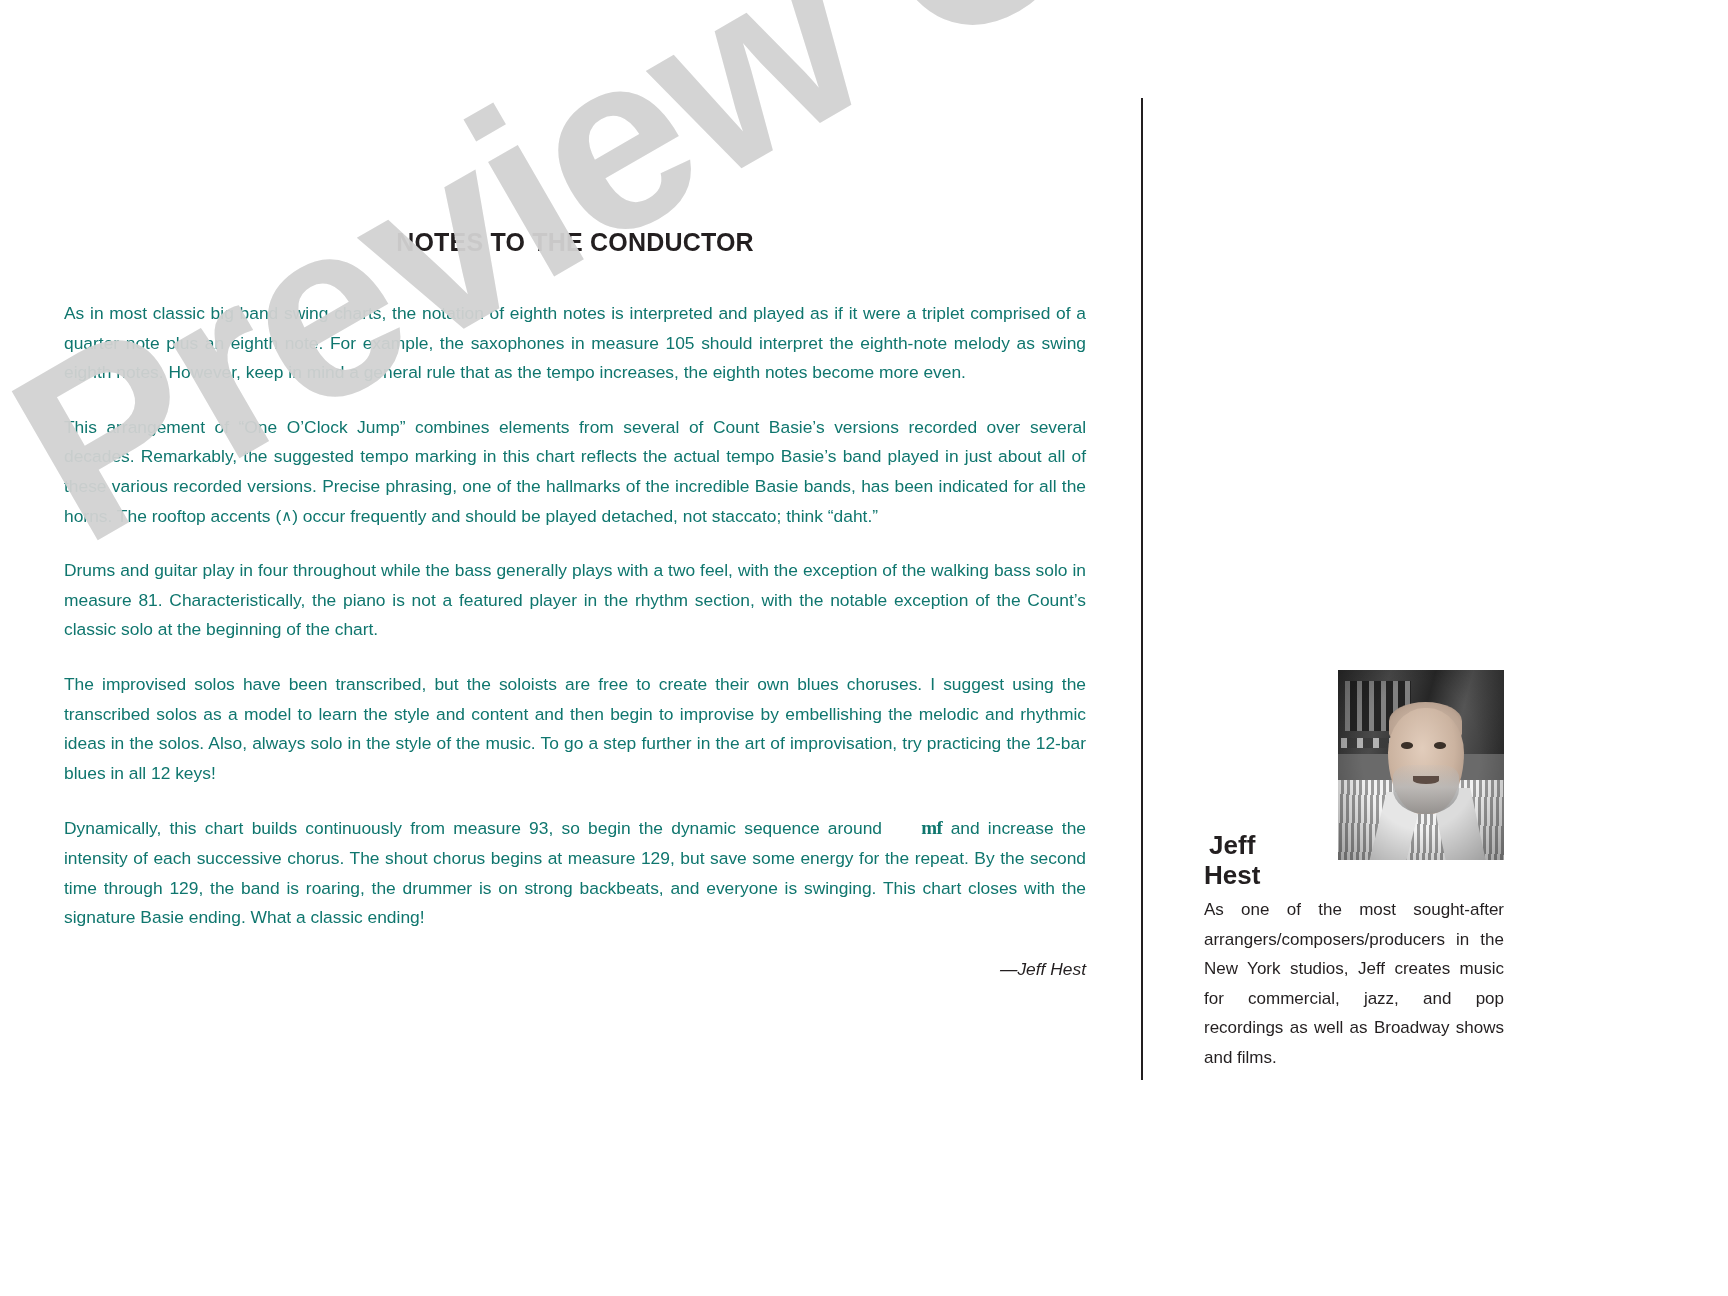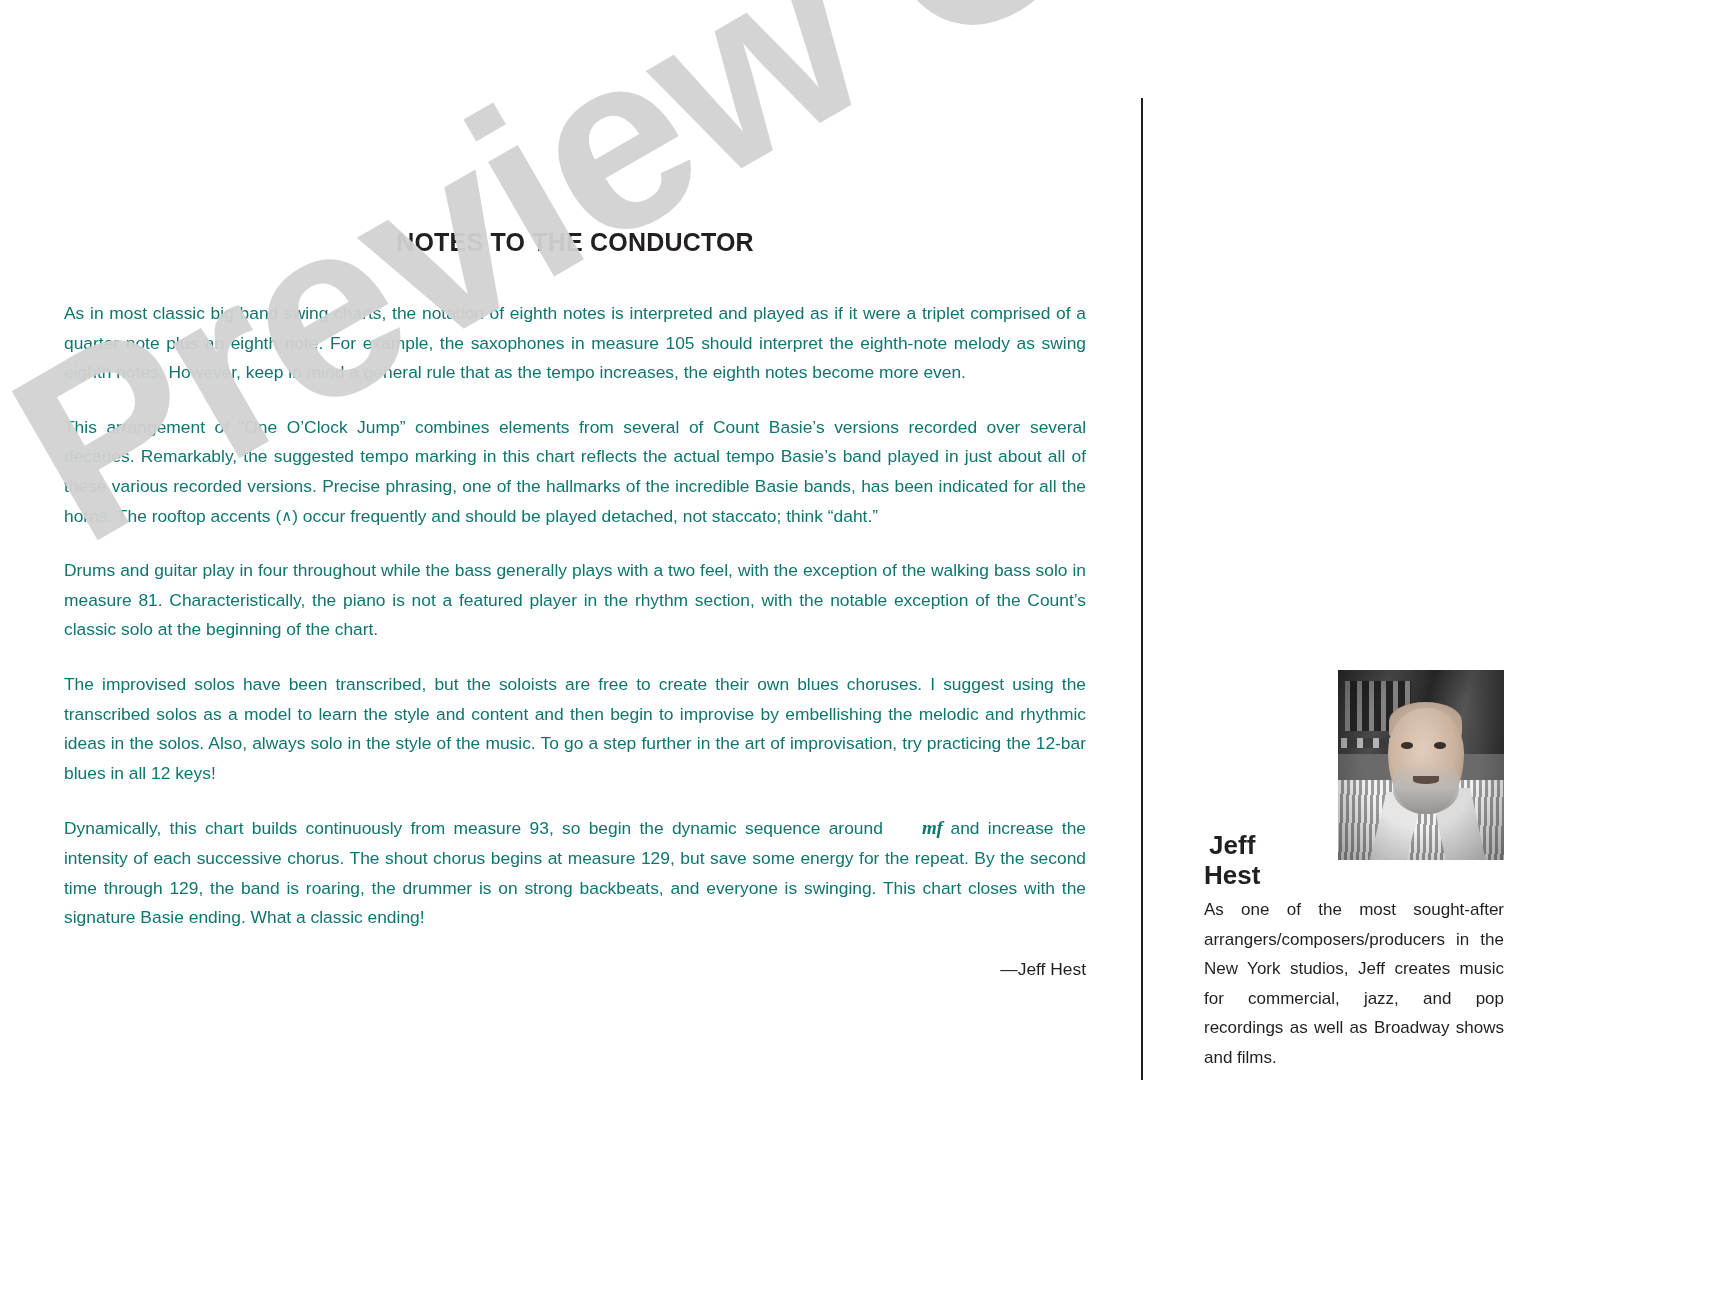--- a/index.html
+++ b/index.html
@@ -79,33 +79,33 @@
 
   .accent-glyph {
     font-family: "DejaVu Sans", sans-serif;
     font-size: 15px;
     line-height: 0;
     position: relative;
     top: -1px;
   }
   .dynamic-mf {
     font-family: "Liberation Serif", serif;
-    font-style: italic;
     font-weight: bold;
     font-size: 19px;
     letter-spacing: -0.5px;
     margin-left: 31px;
   }
 
   #signature {
     text-align: right;
     font-size: 17.4px;
     line-height: 29.6px;
     margin-top: 22px;
     color: #231f20;
+    font-style: italic;
   }
 
   
   #divider {
     position: absolute;
     left: 1141px;
     top: 98px;
     width: 2px;
     height: 982px;
     background: #231f20;

